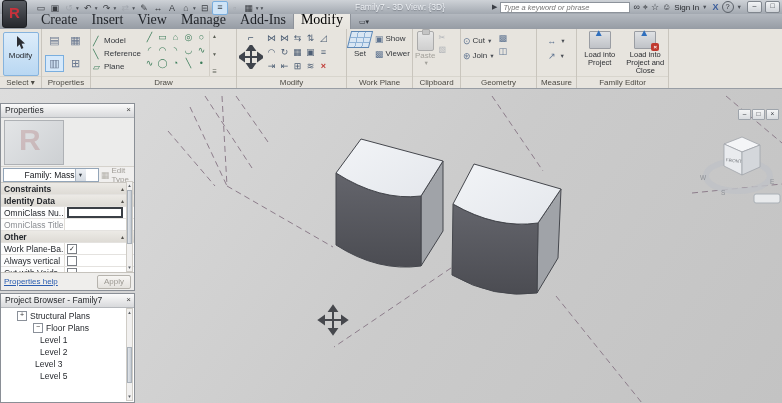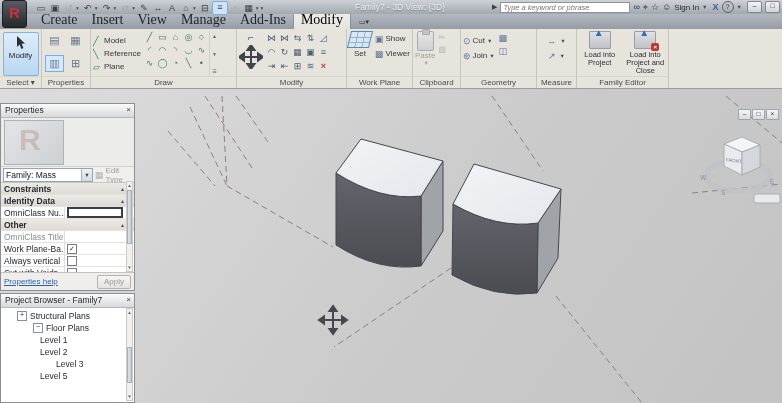--- a/index.html
+++ b/index.html
@@ -99,21 +99,21 @@
     font-size:8.5px;line-height:12px;color:#1f2226;padding:0 4px;position:relative;white-space:nowrap;}
   .pal-close{position:absolute;right:3px;top:0;font-size:8px;color:#444;line-height:12px;}
   #props{top:103px;height:188px;}
   #prop-preview{height:48px;background:#ececeb;border-bottom:1px solid #d5d2cc;position:relative;}
   #thumb{position:absolute;left:3px;top:2px;width:58px;height:43px;border:1px solid #aeb1b5;
     background:linear-gradient(135deg,#e3e5e7,#cdd0d3);overflow:hidden;}
   #thumb:after{content:"R";position:absolute;left:14px;top:2px;font-size:30px;font-weight:bold;
     color:rgba(155,70,70,.22);}
   #type-row{height:15px;display:flex;align-items:center;padding:0 2px;gap:2px;}
   #type-select{flex:0 0 86px;height:12px;border:1px solid #93a5b8;background:#fff;display:flex;
-    align-items:center;font-size:8.5px;color:#16181c;padding-left:2px;justify-content:space-between;}
+    align-items:center;font-size:8.5px;color:#16181c;padding-left:8px;justify-content:center;}
   #type-caret{width:10px;height:12px;border-left:1px solid #aab4c0;background:linear-gradient(#eef1f5,#d4dae1);
     font-size:5.5px;line-height:12px;text-align:center;color:#3a4048;}
   #edit-type{display:flex;align-items:center;font-size:8px;color:#a09d97;gap:2px;}
   #edit-type .eticon{font-size:9px;color:#b5b2ac;}
   #prop-grid{position:relative;border-top:1px solid #c9c6c0;}
   .prow{display:flex;height:11px;border-bottom:1px solid #e4e2df;font-size:8.5px;align-items:center;background:#fdfdfd;}
   .prow .plabel{width:60px;padding-left:3px;color:#26292e;white-space:nowrap;overflow:hidden;}
   .prow .plabel.dim{color:#8b8e93;}
   .prow .pval{flex:1;height:100%;border-left:1px solid #e0ddd8;background:#fff;display:flex;align-items:center;padding-left:2px;margin-right:8px;}
   .prow.hdr{background:linear-gradient(#eceae6,#dedbd5);}
@@ -491,27 +491,27 @@
       <div class="prow hdr">
         <span class="plabel">Identity Data</span>
         <span class="hchev">▴</span>
       </div>
       <div class="prow">
         <span class="plabel">OmniClass Nu...</span>
         <span class="pval">
           <input class="focus-input" style="">
         </span>
       </div>
+      <div class="prow">
+        <span class="plabel dim">OmniClass Title</span>
+        <span class="pval"></span>
+      </div>
       <div class="prow hdr">
         <span class="plabel">Other</span>
         <span class="hchev">▴</span>
-      </div>
-      <div class="prow">
-        <span class="plabel dim">OmniClass Title</span>
-        <span class="pval"></span>
       </div>
       <div class="prow">
         <span class="plabel">Work Plane-Ba...</span>
         <span class="pval">
           <span class="pcheck">✓</span>
         </span>
       </div>
       <div class="prow">
         <span class="plabel">Always vertical</span>
         <span class="pval">
@@ -551,21 +551,21 @@
         <span>Floor Plans</span>
       </div>
       <div class="trow" style="padding-left: 28px;">
         <span class="tspacer"></span>
         <span>Level 1</span>
       </div>
       <div class="trow" style="padding-left: 28px;">
         <span class="tspacer"></span>
         <span>Level 2</span>
       </div>
-      <div class="trow" style="padding-left: 44px;">
+      <div class="trow" style="padding-left: 23px;">
         <span class="tspacer"></span>
         <span>Level 3</span>
       </div>
       <div class="trow" style="padding-left: 28px;">
         <span class="tspacer"></span>
         <span>Level 5</span>
       </div>
     </div>
   <div class="vscroll" style="top:14px;bottom:1px;">
     <span class="varrow" style="top:1px">▲</span>

